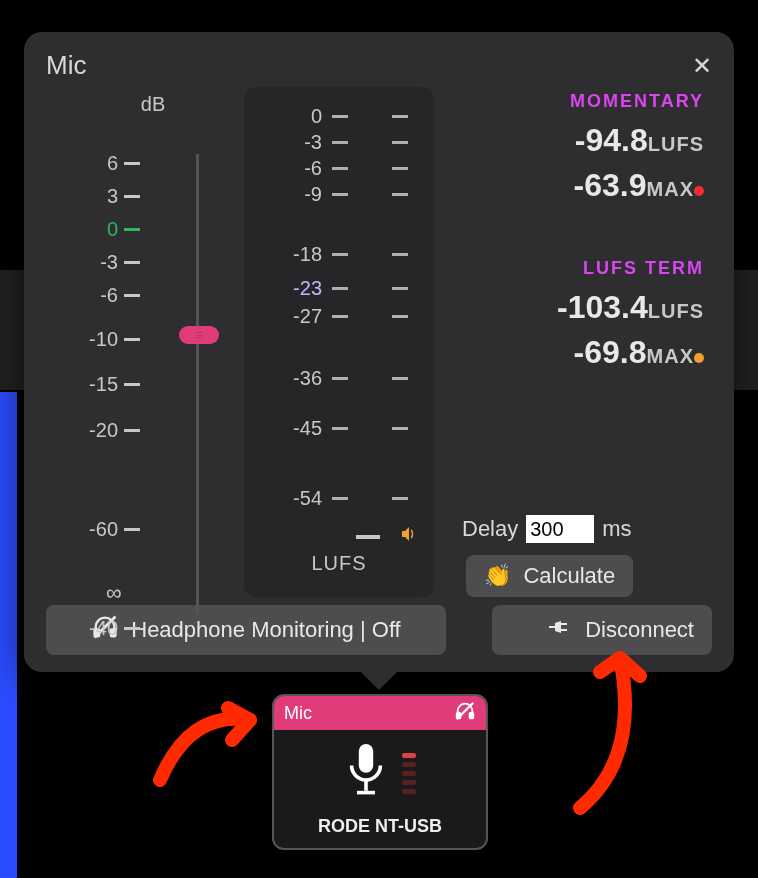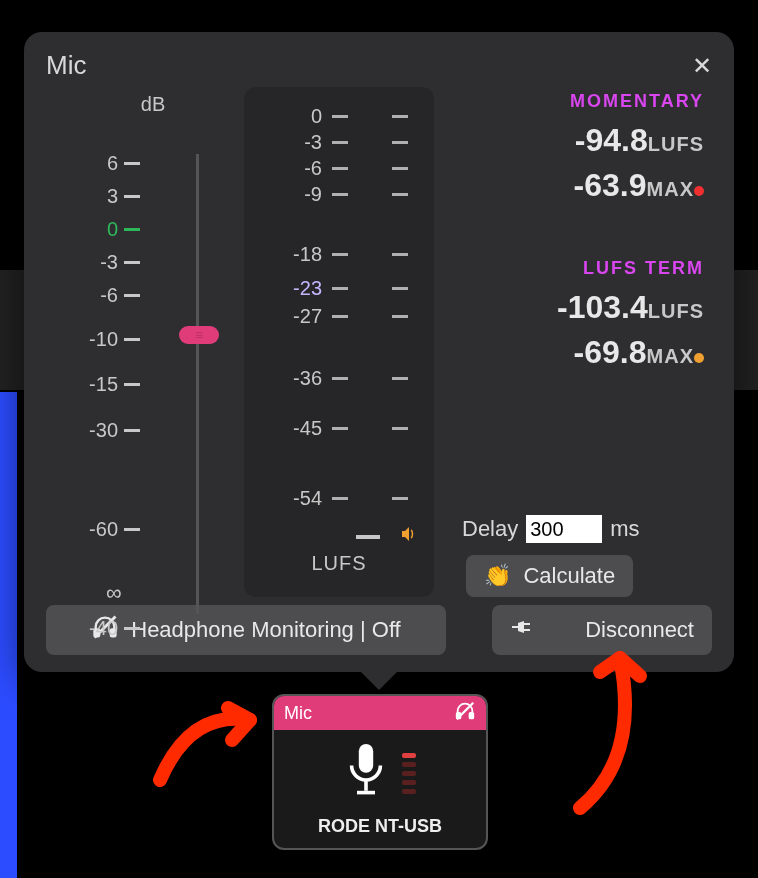--- a/index.html
+++ b/index.html
@@ -218,21 +218,21 @@
     gap:8px;
     font-size:22px;
     color:#d8d8d8;
     margin-bottom:12px;
     padding-right:10px;
   }
   .delay-input {
     background:#fff;
     color:#000;
     border:none;
-    width:76px;
+    width:68px;
     height:28px;
     font-size:20px;
     padding:0 4px;
   }
   .btn {
     background:#4d4d50;
     border:none;
     border-radius:8px;
     color:#e8e8e8;
     font-size:22px;
@@ -339,21 +339,21 @@
           </div>
           <div class="db-tick" style="top: 198px;">
             <span class="num">-10</span>
             <span class="dash"></span>
           </div>
           <div class="db-tick" style="top: 243px;">
             <span class="num">-15</span>
             <span class="dash"></span>
           </div>
           <div class="db-tick" style="top: 289px;">
-            <span class="num">-30</span>
+            <span class="num">-20</span>
             <span class="dash"></span>
           </div>
           <div class="db-tick" style="top: 388px;">
             <span class="num">-60</span>
             <span class="dash"></span>
           </div>
           <div class="db-tick" style="top: 487px;">
             <span class="num">-40</span>
             <span class="dash"></span>
           </div>
@@ -478,21 +478,21 @@
       <span class="hp-icon">
         <svg viewBox="0 0 24 24" fill="none" stroke="#e8e8e8" stroke-width="2">
           <path d="M4 14v-2a8 8 0 0116 0v2"></path>
             <rect x="3" y="14" width="4" height="6" rx="1" fill="#e8e8e8"></rect>
             <rect x="17" y="14" width="4" height="6" rx="1" fill="#e8e8e8"></rect>
           <line x1="3" y1="21" x2="21" y2="3" stroke="#e8e8e8" stroke-width="2.5"></line>
         </svg>
       </span>
       <span>Headphone Monitoring | Off</span>
     </button>
-    <button class="btn" style="width:220px;justify-content:space-between">
+    <button class="btn" style="width:220px;justify-content:flex-end">
       <span>
         <svg width="26" height="20" viewBox="0 0 26 20" fill="none" stroke="#e8e8e8" stroke-width="2">
           <path d="M14 4v12l-6-2V6z" fill="#e8e8e8" stroke="none"></path>
           <line x1="14" y1="7" x2="20" y2="7"></line>
             <line x1="14" y1="13" x2="20" y2="13"></line>
           <line x1="2" y1="10" x2="8" y2="10"></line>
         </svg>
       </span>
       <span>Disconnect</span>
     </button>

